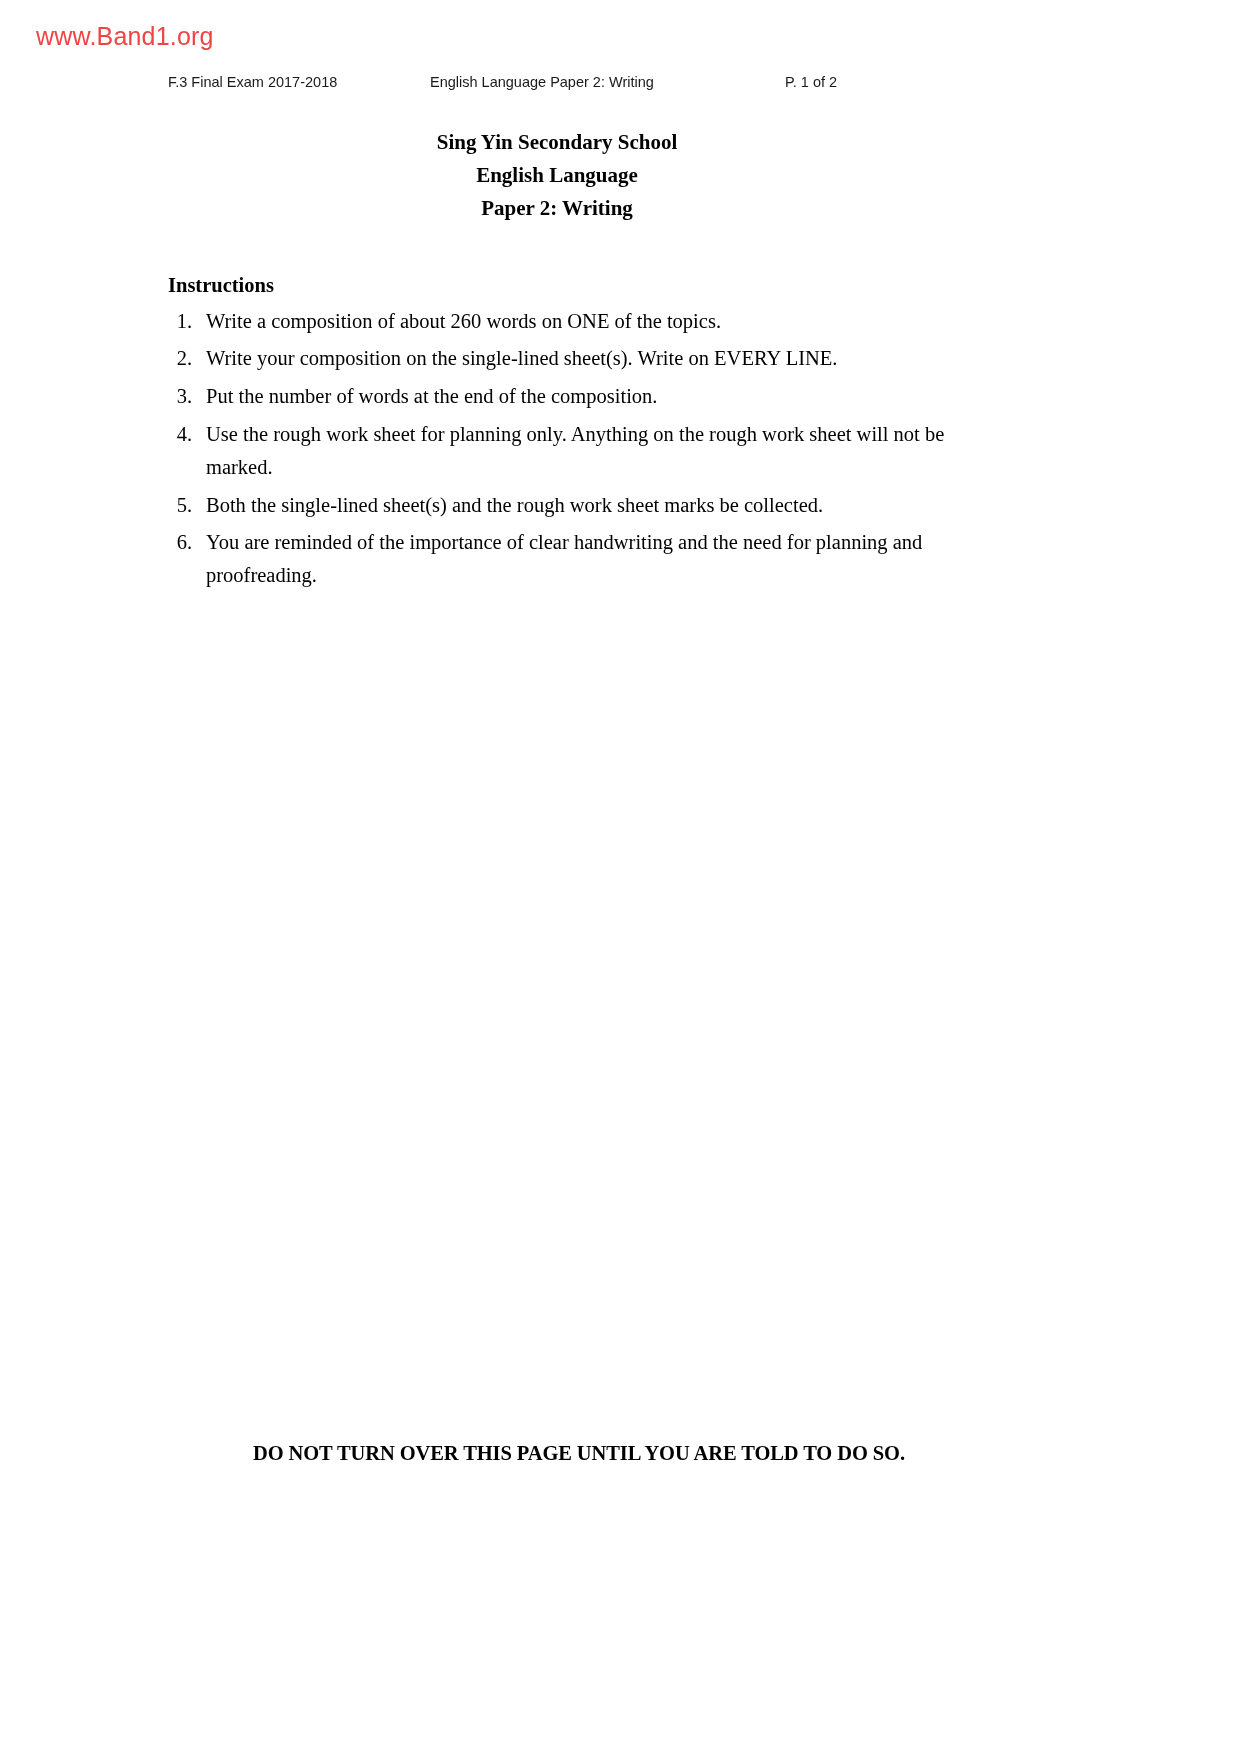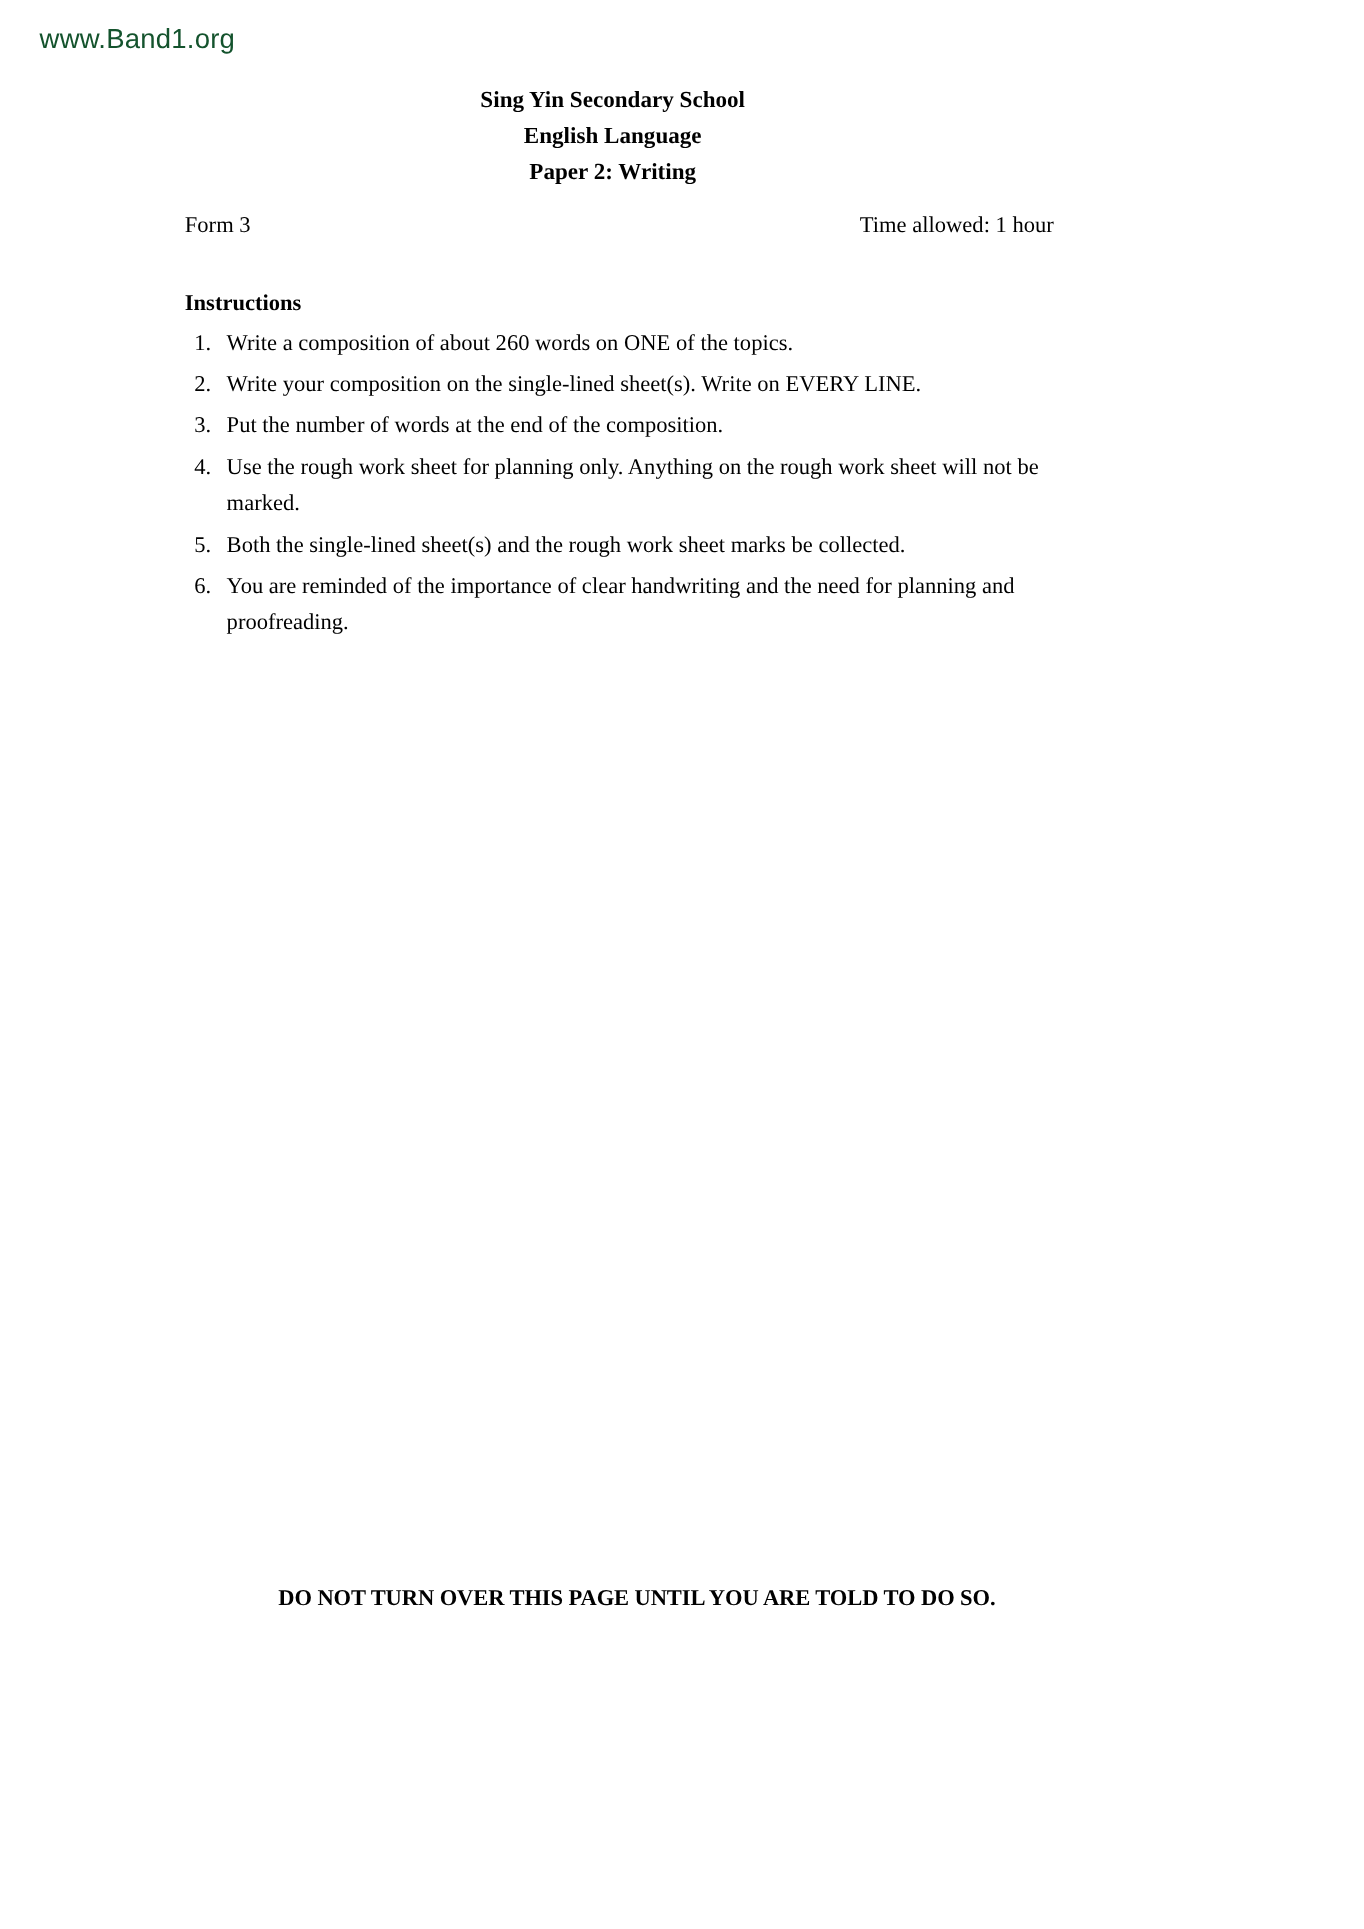--- a/index.html
+++ b/index.html
@@ -15,21 +15,21 @@
     color: #000000;
     overflow: hidden;
   }
 
   .watermark {
     position: absolute;
     top: 22px;
     left: 36px;
     font-family: "Liberation Sans", sans-serif;
     font-size: 25px;
-    color: #14532d;
+    color: #ef4444;
     letter-spacing: 0.2px;
   }
 
   .page {
     position: absolute;
     top: 74px;
     left: 168px;
     width: 790px;
   }
 
@@ -103,31 +103,32 @@
     letter-spacing: -0.1px;
   }
 </style>
 </head>
 <body>
 
 <div class="watermark">www.Band1.org</div>
 
 <div class="page">
 
+  <div class="running-head">
+    <div class="rh-left">F.3 Final Exam 2017-2018</div>
+    <div class="rh-center">English Language Paper 2: Writing</div>
+    <div class="rh-right">P.  1  of 2</div>
+  </div>
 
   <div class="title-block">
     <div>Sing Yin Secondary School</div>
     <div>English Language</div>
     <div>Paper 2: Writing</div>
   </div>
 
-  <div class="meta-row">
-    <div>Form 3</div>
-    <div>Time allowed: 1 hour</div>
-  </div>
 
 
   <div class="instructions-heading">Instructions</div>
 
   <ol class="instructions">
     <li>
       <span class="num">1.</span>
       <span class="txt">Write a composition of about 260 words on ONE of the topics.</span>
     </li>
     <li>

